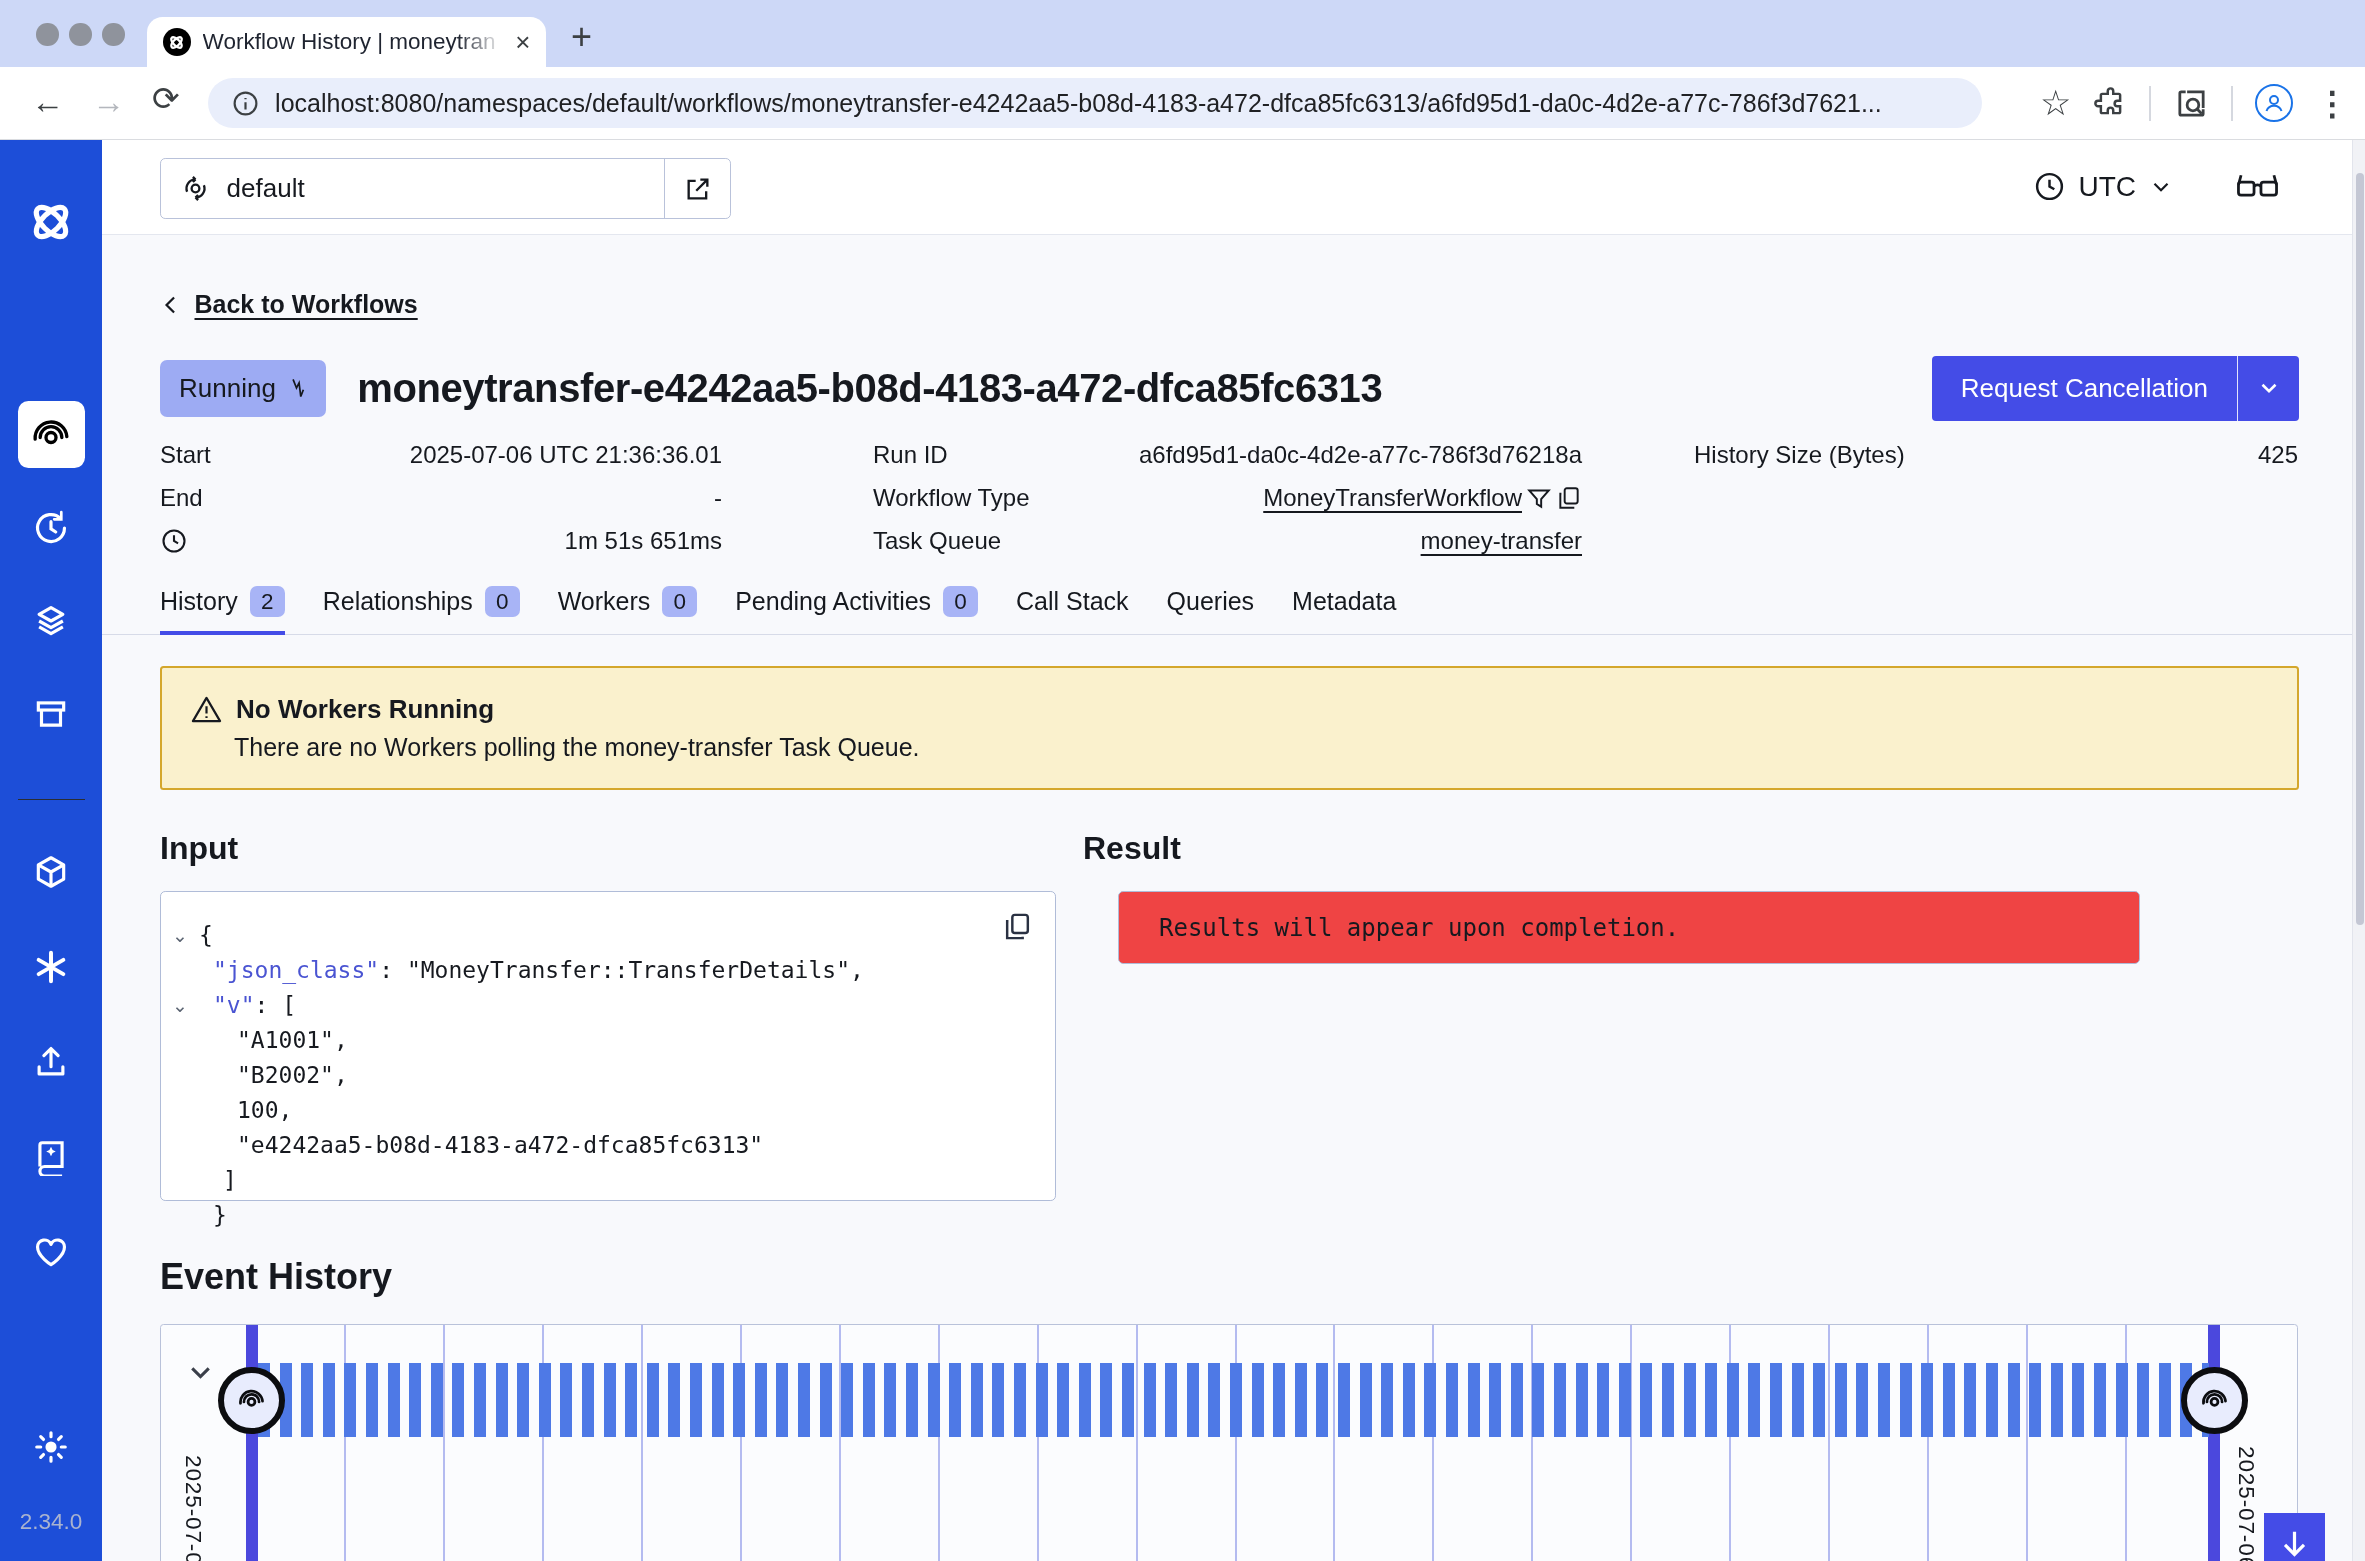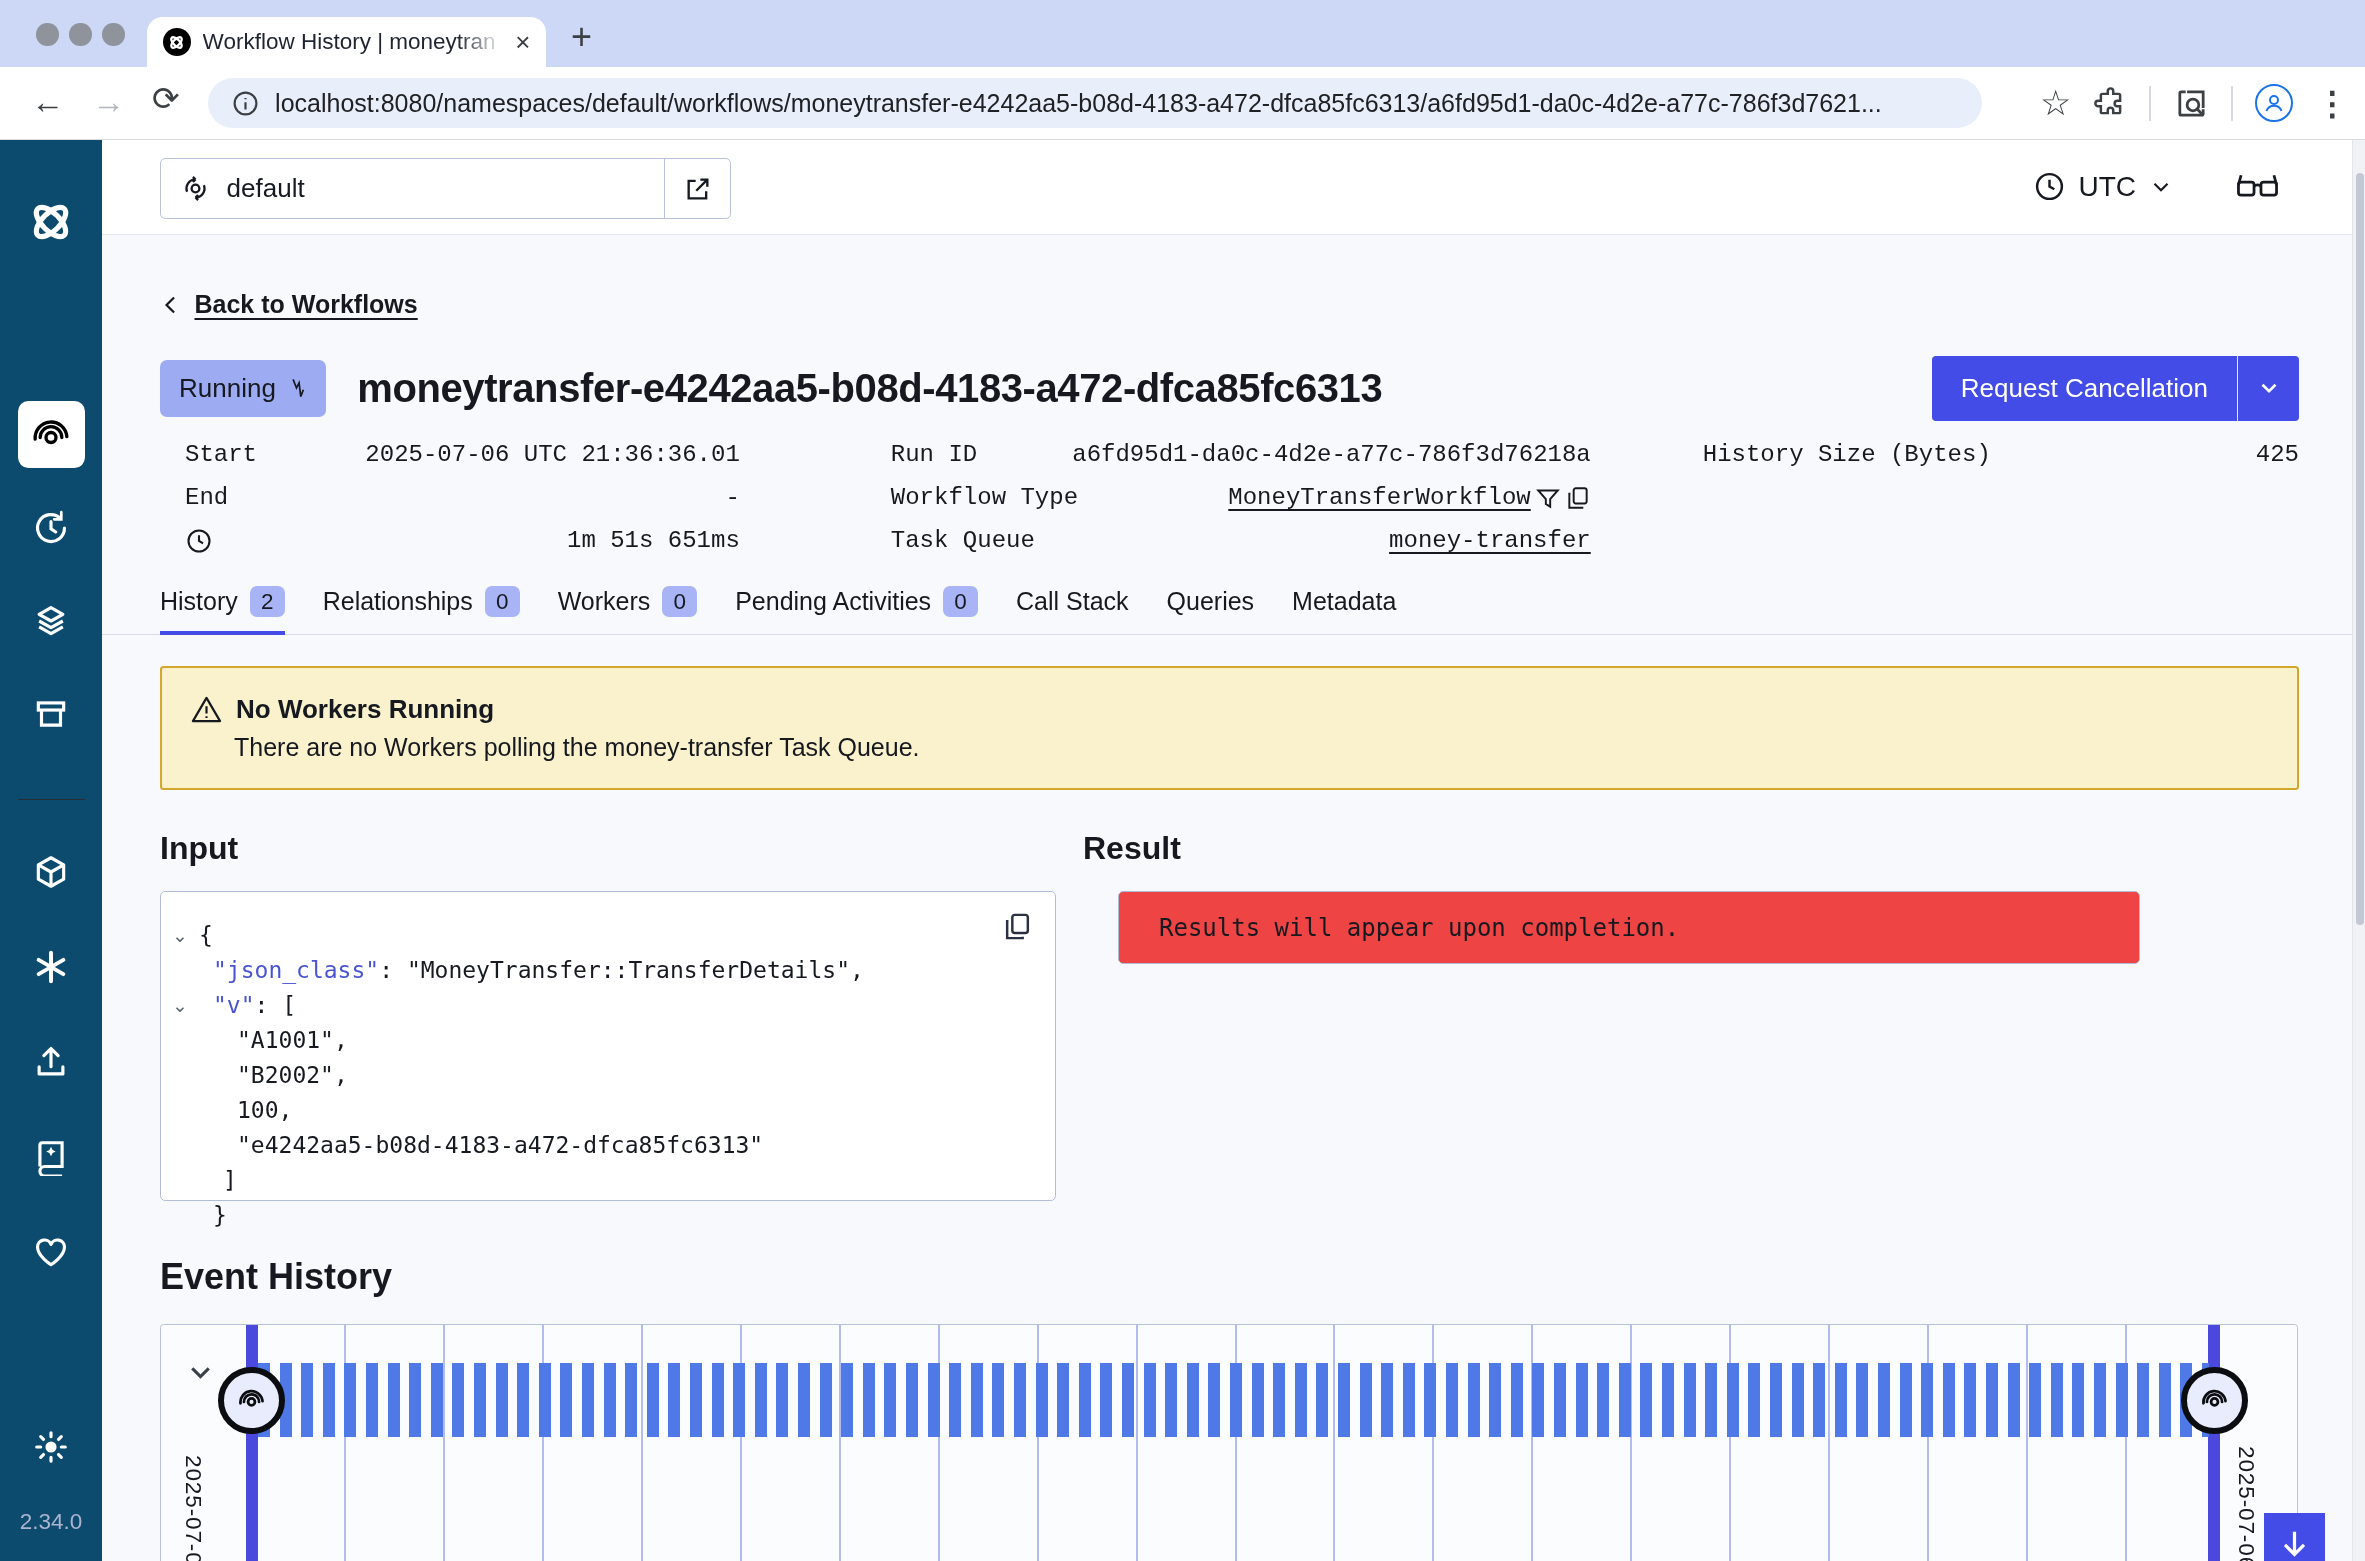--- a/index.html
+++ b/index.html
@@ -18,21 +18,21 @@
   .newtab { position:absolute; left:571px; top:15.6px; font-size:36px; color:#3c4043; font-weight:400; }
   .favicon { width:28px; height:28px; border-radius:50%; background:#000; display:flex; align-items:center; justify-content:center; flex:0 0 auto; }
   .urlrow { position:absolute; left:0; top:67px; width:2366px; height:73px; background:#fff; border-bottom:1.7px solid #dadce0; }
   .nav-ic { position:absolute; top:15.6px; font-size:33px; color:#3c4043; }
   .urlpill { position:absolute; left:208px; top:11.2px; width:1774px; height:50px; background:#e9eefb; border-radius:25px; display:flex; align-items:center; padding:0 22.5px; gap:15.6px; }
   .urltext { font-size:25px; color:#202124; white-space:nowrap; overflow:hidden; }
   .chrome-right { position:absolute; right:17.3px; top:12px; height:48px; display:flex; align-items:center; gap:22.5px; }
   .vsep { width:1.7px; height:35px; background:#d5d8df; }
   .profile-badge { width:38px; height:38px; border-radius:50%; border:2.6px solid #1a73e8; display:flex; align-items:center; justify-content:center; }
   
-  .sidebar { position:absolute; left:0; top:140px; width:102px; height:1421px; background:#0c4a6e; display:flex; flex-direction:column; align-items:center; }
+  .sidebar { position:absolute; left:0; top:140px; width:102px; height:1421px; background:#1d4ed8; display:flex; flex-direction:column; align-items:center; }
   .sb-logo { margin-top:57px; }
   .sb-group1 { margin-top:154px; display:flex; flex-direction:column; align-items:center; gap:26px; }
   .sb-group2 { margin-top:52px; padding-top:38px; border-top:1.7px solid #2a2d33; display:flex; flex-direction:column; align-items:center; gap:28px; width:67px; }
   .sb-item { width:67px; height:67px; display:flex; align-items:center; justify-content:center; border-radius:10.4px; }
   .sb-item.active { background:#fff; }
   .sb-bottom { margin-top:auto; margin-bottom:26px; display:flex; flex-direction:column; align-items:center; gap:43px; }
   .version { font-size:22.5px; color:#aab3cf; }
   
   .appbar { position:absolute; left:102px; top:140px; width:2264px; height:95px; background:#fff; border-bottom:1.7px solid #e4e7ef; }
   .ns-box { position:absolute; left:58px; top:18px; width:571px; height:61px; border:1.7px solid #b9c2da; border-radius:5.2px; display:flex; align-items:center; background:#fff; }
@@ -43,21 +43,21 @@
   
   .content { position:absolute; left:102px; top:235px; width:2264px; height:1326px; padding:0 67px 0 58px; background:#f8f9fc; }
   .backlink { margin-top:55px; display:inline-flex; align-items:center; gap:12px; font-size:25px; font-weight:600; }
   .backlink span { text-decoration:underline; text-underline-offset:5.2px; }
   .wf-header { margin-top:35px; display:flex; align-items:center; }
   .status-badge { background:#9dabf3; border-radius:7px; padding:13px 19px; font-size:26px; font-weight:500; display:flex; align-items:center; gap:10.4px; }
   .wf-title { margin-left:31px; font-size:40px; font-weight:700; letter-spacing:-0.4px; flex:1; white-space:nowrap; overflow:hidden; }
   .cancel-btn { display:flex; background:#444ce7; border-radius:4px; color:#fff; overflow:hidden; }
   .cancel-main { padding:17.3px 29px; font-size:26px; font-weight:500; white-space:nowrap; }
   .cancel-caret { width:62px; border-left:1.7px solid rgba(255,255,255,.85); display:flex; align-items:center; justify-content:center; }
-  .details { margin-top:19px; display:flex; font-family:Liberation Mono, monospace; font-size:24px;margin-left:25px; }
+  .details { margin-top:19px; display:flex; font-family:Liberation Sans, sans-serif; font-size:24px; }
   .dcol { display:flex; flex-direction:column; gap:14px; }
   .dcol1 { width:562px; } .dcol2 { width:709px; margin-left:151px; } .dcol3 { width:604px; margin-left:112px; }
   .drow { display:flex; justify-content:space-between; align-items:center; min-height:29px; }
   .dval { display:flex; align-items:center; gap:4px; }
   .link-u { text-decoration:underline; text-underline-offset:5.2px; }
   
   .tabs { margin-top:31px; display:flex; gap:38px; border-bottom:1.7px solid #d7dbe8; margin-left:-58px; margin-right:-67px; padding-left:58px; }
   .tab { display:flex; align-items:center; gap:12px; font-size:25px; padding-bottom:14px; border-bottom:4.3px solid transparent; margin-bottom:-1.7px; }
   .tab.active { border-bottom-color:#444ce7; font-weight:500; }
   .tab-badge { background:#a8b4f6; border-radius:7px; padding:2.6px 11.2px; font-size:22.5px; }

